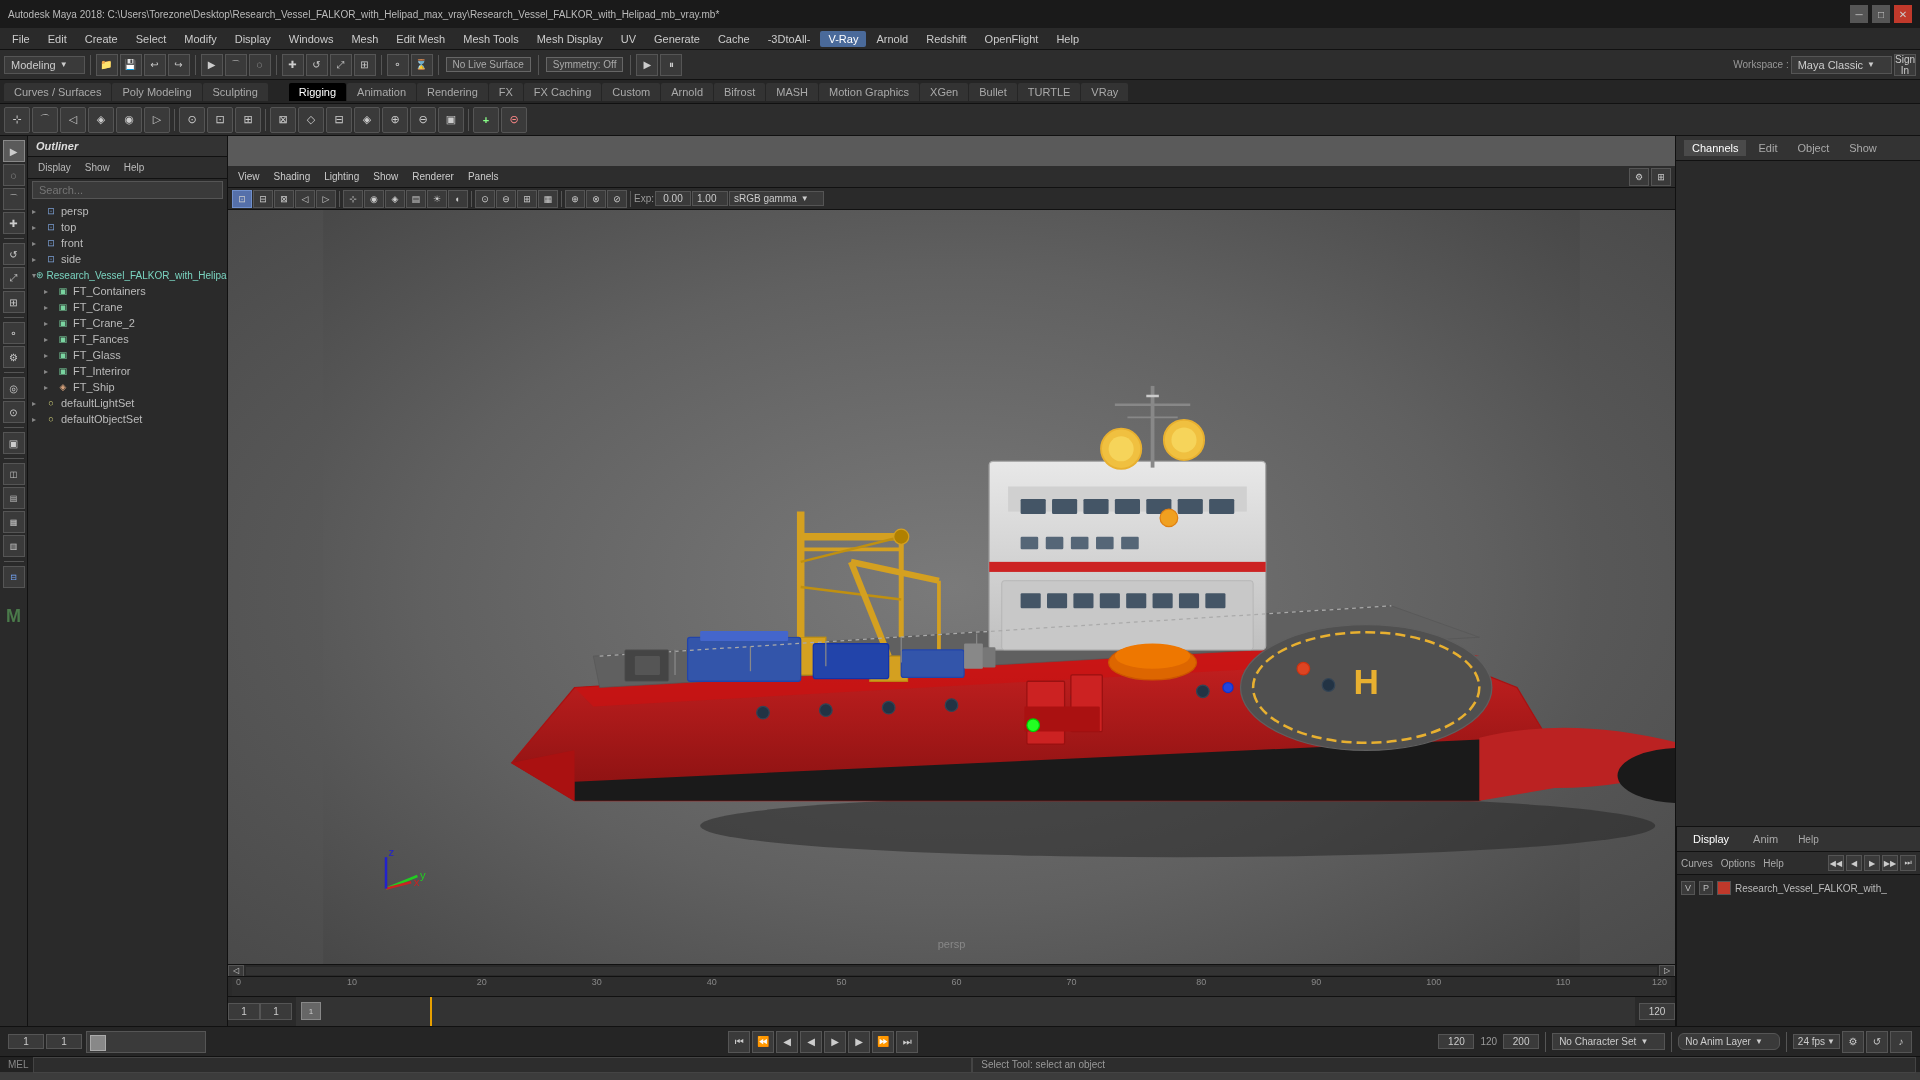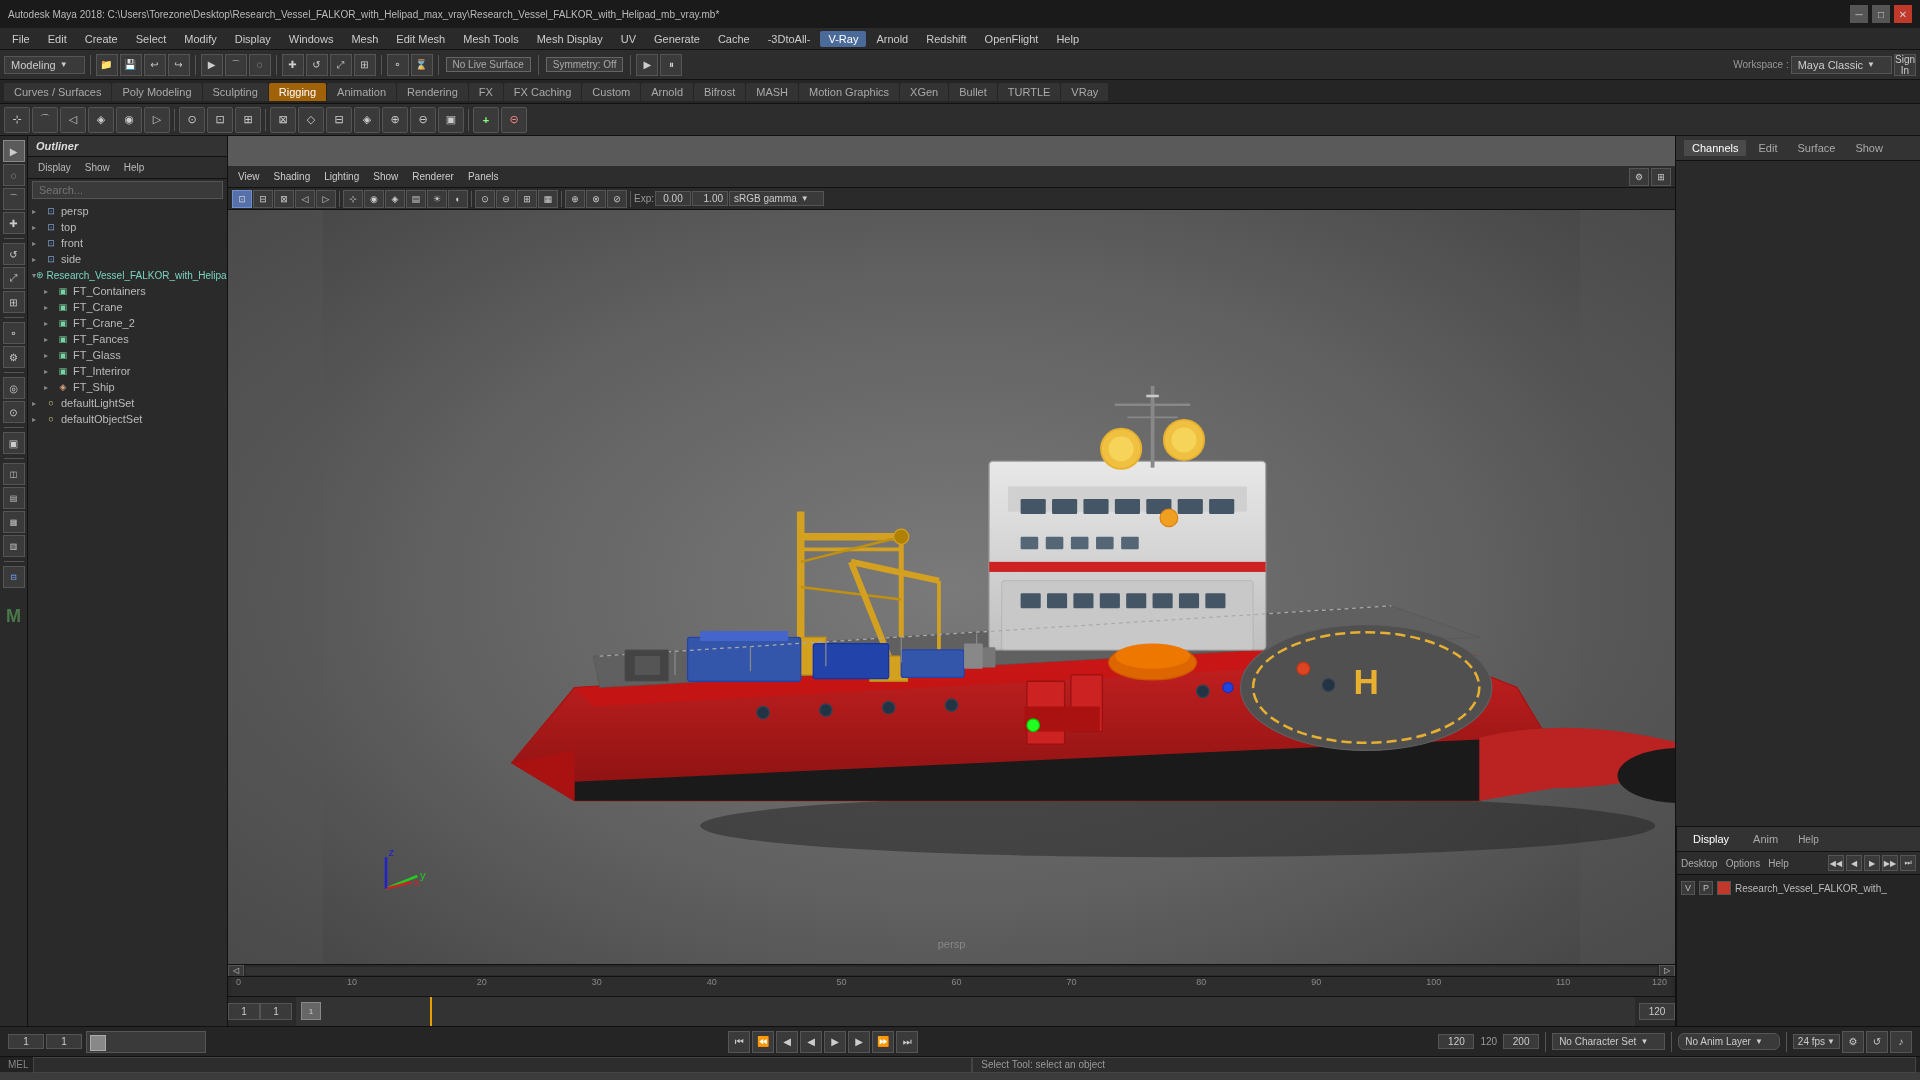--- a/index.html
+++ b/index.html
@@ -17,21 +17,21 @@
 
     
     #main-toolbar { height: 30px; background: #2d2d2d; display: flex; align-items: center; padding: 0 4px; gap: 2px; border-bottom: 1px solid #111; }
     .toolbar-sep { width: 1px; height: 20px; background: #555; margin: 0 3px; }
     .toolbar-dropdown { background: #3a3a3a; border: 1px solid #555; padding: 2px 16px 2px 6px; color: #ccc; font-size: 11px; cursor: pointer; position: relative; display: flex; align-items: center; gap: 4px; }
     .toolbar-btn { width: 22px; height: 22px; background: #3a3a3a; border: 1px solid #555; color: #ccc; cursor: pointer; display: flex; align-items: center; justify-content: center; font-size: 10px; }
 
     
     #workflow-tabs { height: 24px; background: #252525; display: flex; align-items: center; padding: 0 4px; gap: 1px; border-bottom: 1px solid #111; }
     .workflow-tab { padding: 3px 10px; cursor: pointer; font-size: 11px; color: #aaa; background: #333; border-radius: 2px 2px 0 0; }
-    .workflow-tab.active { background: #a16207; color: #fff; }
+    .workflow-tab.active { background: #000000; color: #fff; margin-left: 20px; }
 
     
     #tool-shelf { height: 32px; background: #2d2d2d; display: flex; align-items: center; padding: 0 4px; gap: 2px; border-bottom: 1px solid #111; }
     .shelf-btn { width: 26px; height: 26px; background: #3a3a3a; border: 1px solid #555; color: #ccc; cursor: pointer; display: flex; align-items: center; justify-content: center; font-size: 11px; border-radius: 2px; }
     .shelf-sep { width: 1px; height: 22px; background: #555; margin: 0 2px; }
 
     
     #main-layout { display: flex; height: calc(1080px - 28px - 22px - 30px - 24px - 32px - 30px - 24px); }
 
     
@@ -411,21 +411,21 @@
       <button class="vp-btn">⊖</button>
       <button class="vp-btn">⊞</button>
       <button class="vp-btn">▦</button>
       <div style="width:1px; height:16px; background:#555; margin:0 2px;"></div>
       <button class="vp-btn">⊕</button>
       <button class="vp-btn">⊗</button>
       <button class="vp-btn">⊘</button>
       <div style="width:1px; height:16px; background:#555; margin:0 2px;"></div>
       <span style="font-size:10px; color:#999;">Exp:</span>
       <input type="text" style="width: 36px; background: rgb(58, 58, 58); border: 1px solid rgb(85, 85, 85); color: rgb(204, 204, 204); font-size: 10px; padding: 1px 4px; text-align: center;" value="0.00">
-      <input type="text" style="width: 36px; background: rgb(58, 58, 58); border: 1px solid rgb(85, 85, 85); color: rgb(204, 204, 204); font-size: 10px; padding: 1px 4px; text-align: right;" value="1.00">
+      <input type="text" style="width: 36px; background: rgb(58, 58, 58); border: 1px solid rgb(85, 85, 85); color: rgb(204, 204, 204); font-size: 10px; padding: 1px 4px; text-align: left;" value="1.00">
       <div class="toolbar-dropdown" style="font-size:10px; padding:1px 14px 1px 4px;">
         <span>sRGB gamma</span>
         <span style="font-size:8px;">▼</span>
       </div>
     </div>
 
     <div id="viewport">
 
       <svg id="ship-svg" viewBox="0 0 1000 600" preserveAspectRatio="xMidYMid meet">
 
@@ -621,35 +621,35 @@
       </div>
       <input type="text" style="width: 36px; background: rgb(58, 58, 58); border: 1px solid rgb(85, 85, 85); color: rgb(204, 204, 204); font-size: 10px; text-align: center; padding: 2px;" value="120">
     </div>
   </div>
 
   <div id="right-panel">
 
     <div id="channel-box-header">
       <span class="cb-tab active">Channels</span>
       <span class="cb-tab">Edit</span>
-      <span class="cb-tab">Surface</span>
+      <span class="cb-tab">Object</span>
       <span class="cb-tab">Show</span>
     </div>
     <div id="channel-box-body" style="flex:1;">
       
     </div>
 
     <div id="right-bottom">
       <div id="layer-header">
         <span class="layer-tab active">Display</span>
         <span class="layer-tab">Anim</span>
         <span style="font-size:10px; color:#aaa; cursor:pointer; margin-left:4px;">Help</span>
       </div>
       <div id="layer-toolbar">
-        <span style="font-size:10px; color:#aaa; cursor:pointer;">Desktop</span>
+        <span style="font-size:10px; color:#aaa; cursor:pointer;">Curves</span>
         <span style="font-size:10px; color:#aaa; cursor:pointer; margin-left:6px;">Options</span>
         <span style="font-size:10px; color:#aaa; cursor:pointer; margin-left:6px;">Help</span>
         <div style="flex:1;"></div>
         <button class="vp-btn" style="width:16px; height:16px; font-size:8px;">◀◀</button>
         <button class="vp-btn" style="width:16px; height:16px; font-size:8px;">◀</button>
         <button class="vp-btn" style="width:16px; height:16px; font-size:8px;">▶</button>
         <button class="vp-btn" style="width:16px; height:16px; font-size:8px;">▶▶</button>
         <button class="vp-btn" style="width:16px; height:16px; font-size:8px;">⏭</button>
       </div>
       <div id="layer-content">

